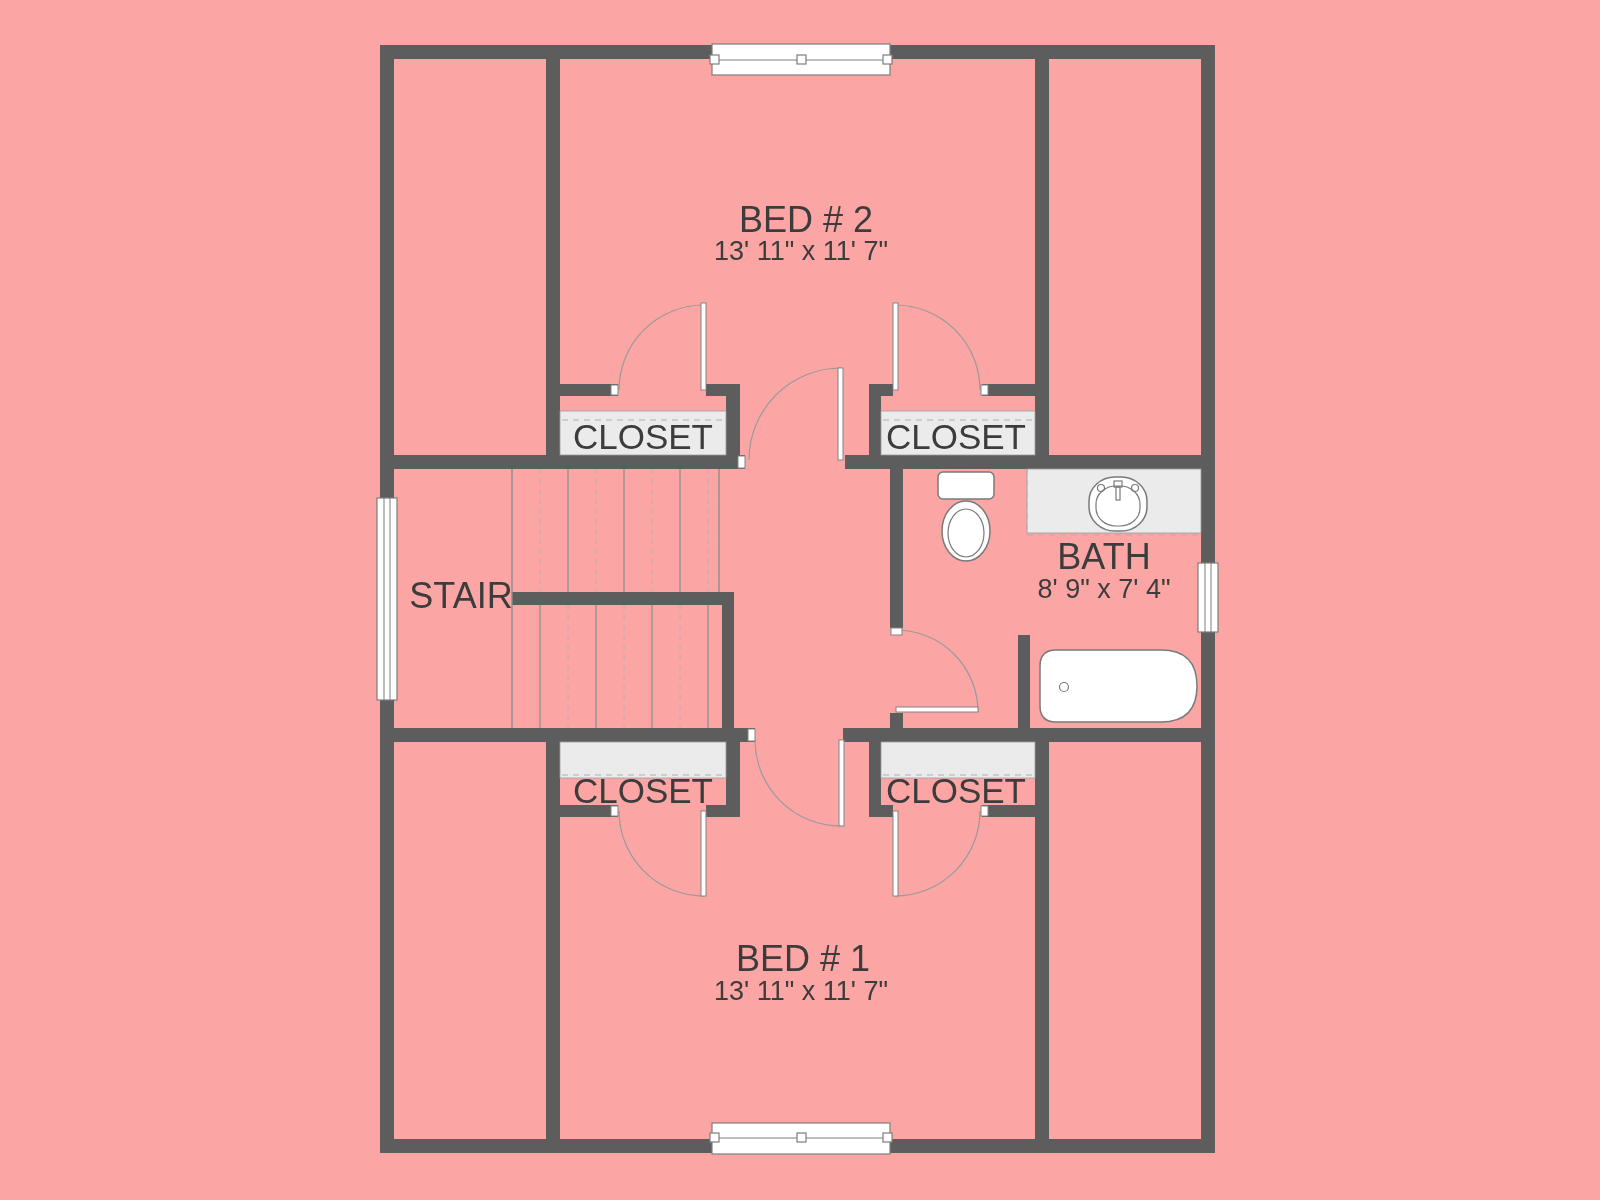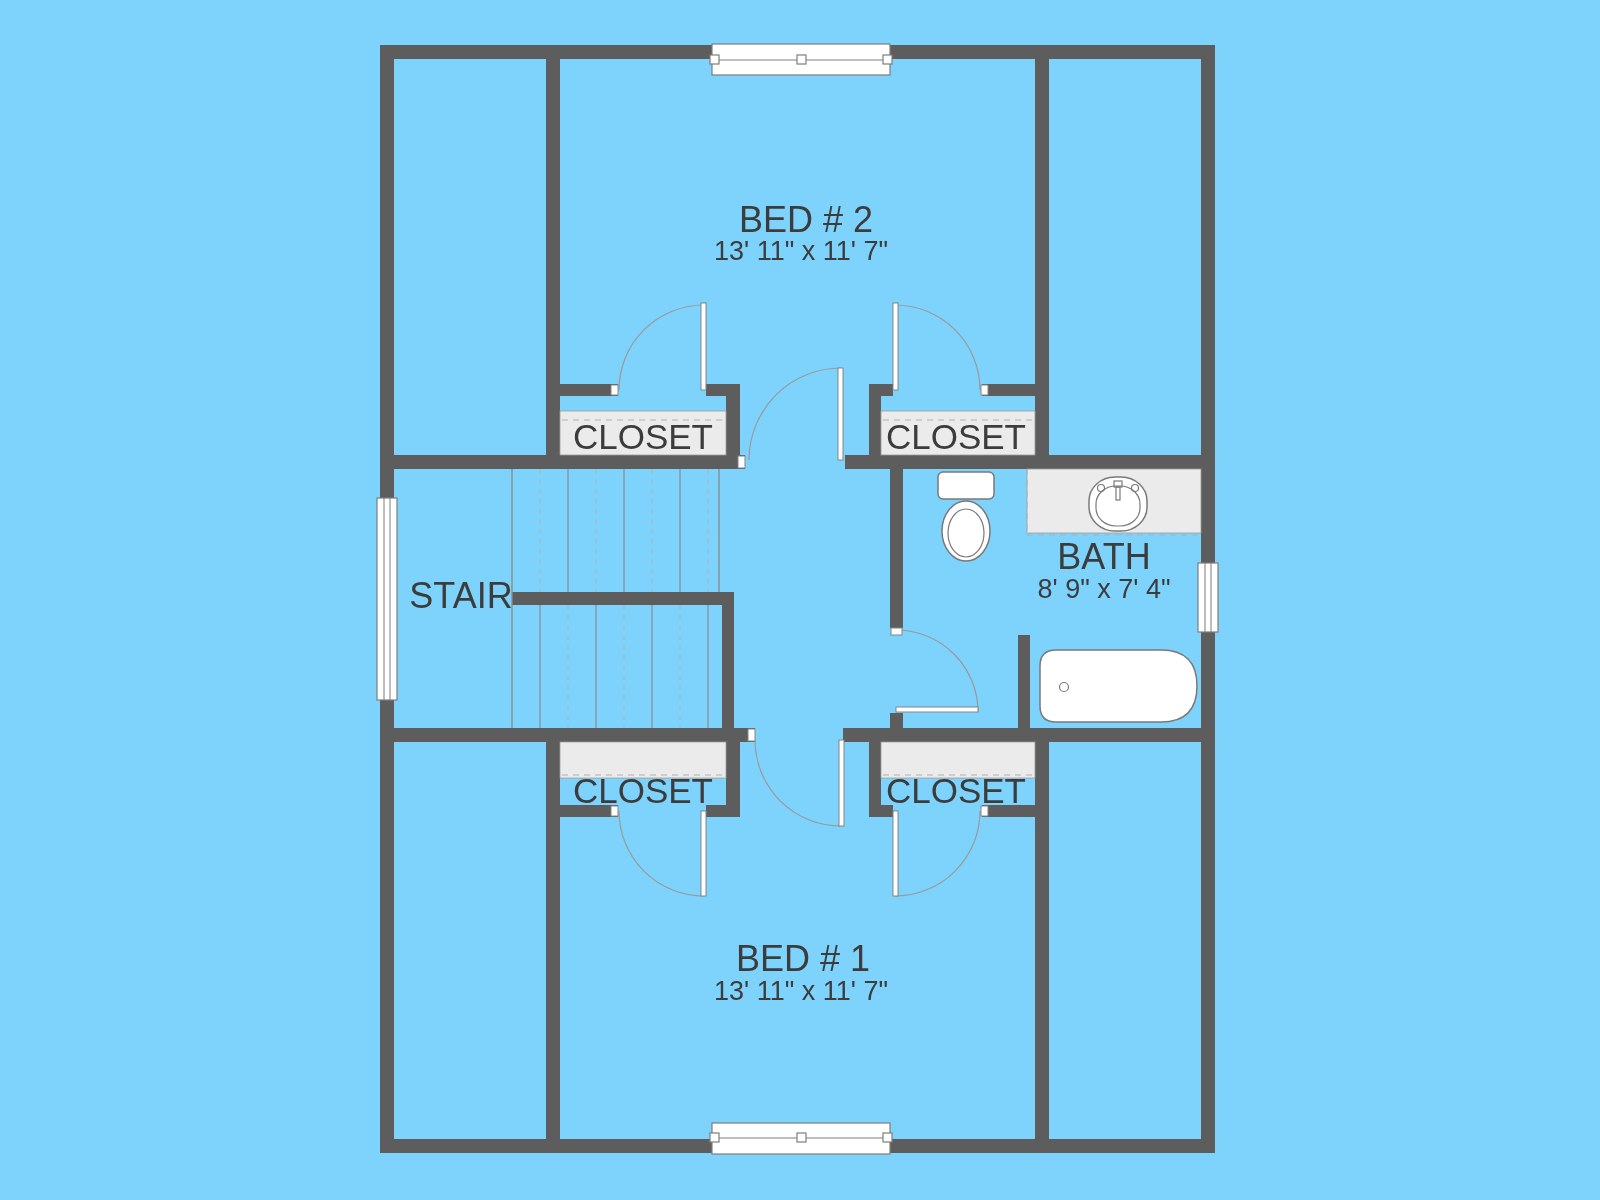--- a/index.html
+++ b/index.html
@@ -3,21 +3,21 @@
 <meta charset="utf-8">
 <style>
   :root{
     --wall:#5d5d5d;
     --shelf:#ebebeb;
     --arc:#9a9a9a;
     --ink:#3c3c3c;
     --fixture:#7a7a7a;
   }
   html,body{margin:0;padding:0;background:#fff;}
-  #canvas{position:relative;width:1600px;height:1200px;background:#7dd3fc;overflow:hidden;}
+  #canvas{position:relative;width:1600px;height:1200px;background:#fca5a5;overflow:hidden;}
   svg{position:absolute;left:0;top:0;}
   .wall{fill:var(--wall);}
   .shelf{fill:var(--shelf);stroke:#9c9c9c;stroke-width:.8;}
   .dash{stroke:#b0b0b0;stroke-width:1;stroke-dasharray:6 5;fill:none;}
   .arc{fill:none;stroke:var(--arc);stroke-width:1.2;}
   .leaf{fill:#fff;stroke:#848484;stroke-width:1;}
   .cap{fill:#fff;stroke:#848484;stroke-width:1;}
   .fx{fill:#fff;stroke:var(--fixture);stroke-width:1.5;}
   .fxt{fill:none;stroke:var(--fixture);stroke-width:1.2;}
   .win{fill:#fff;stroke:#7d7d7d;stroke-width:1.2;}

